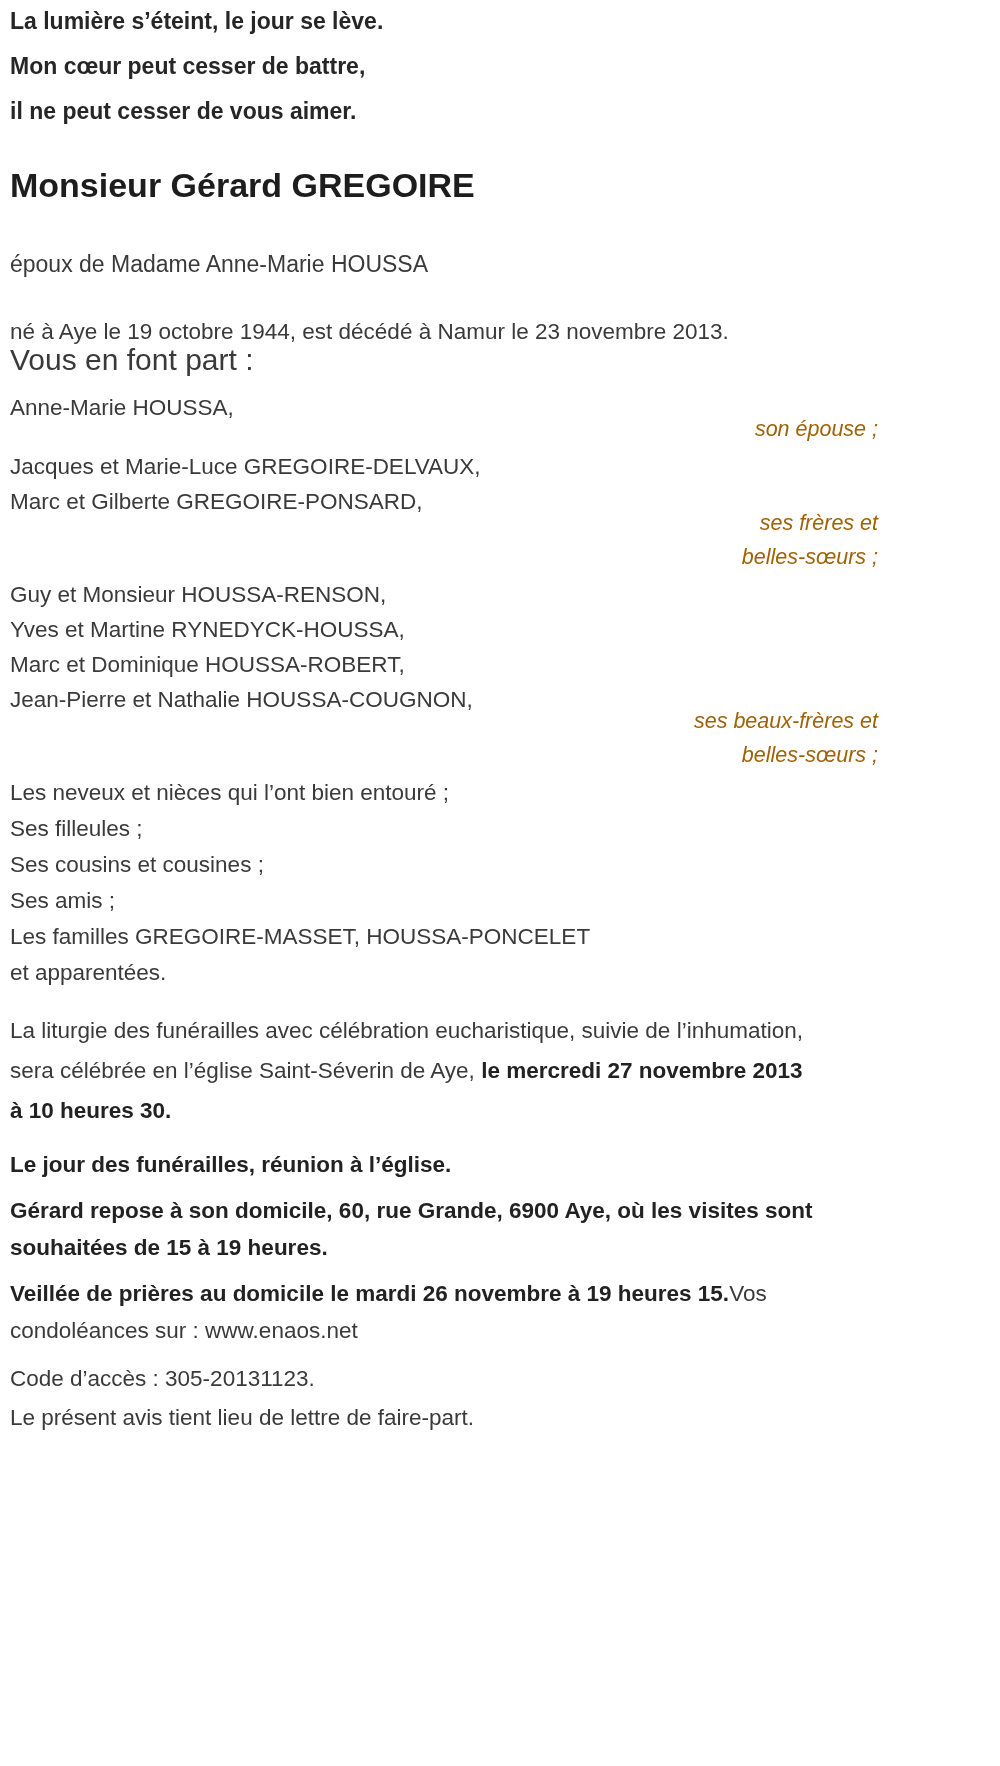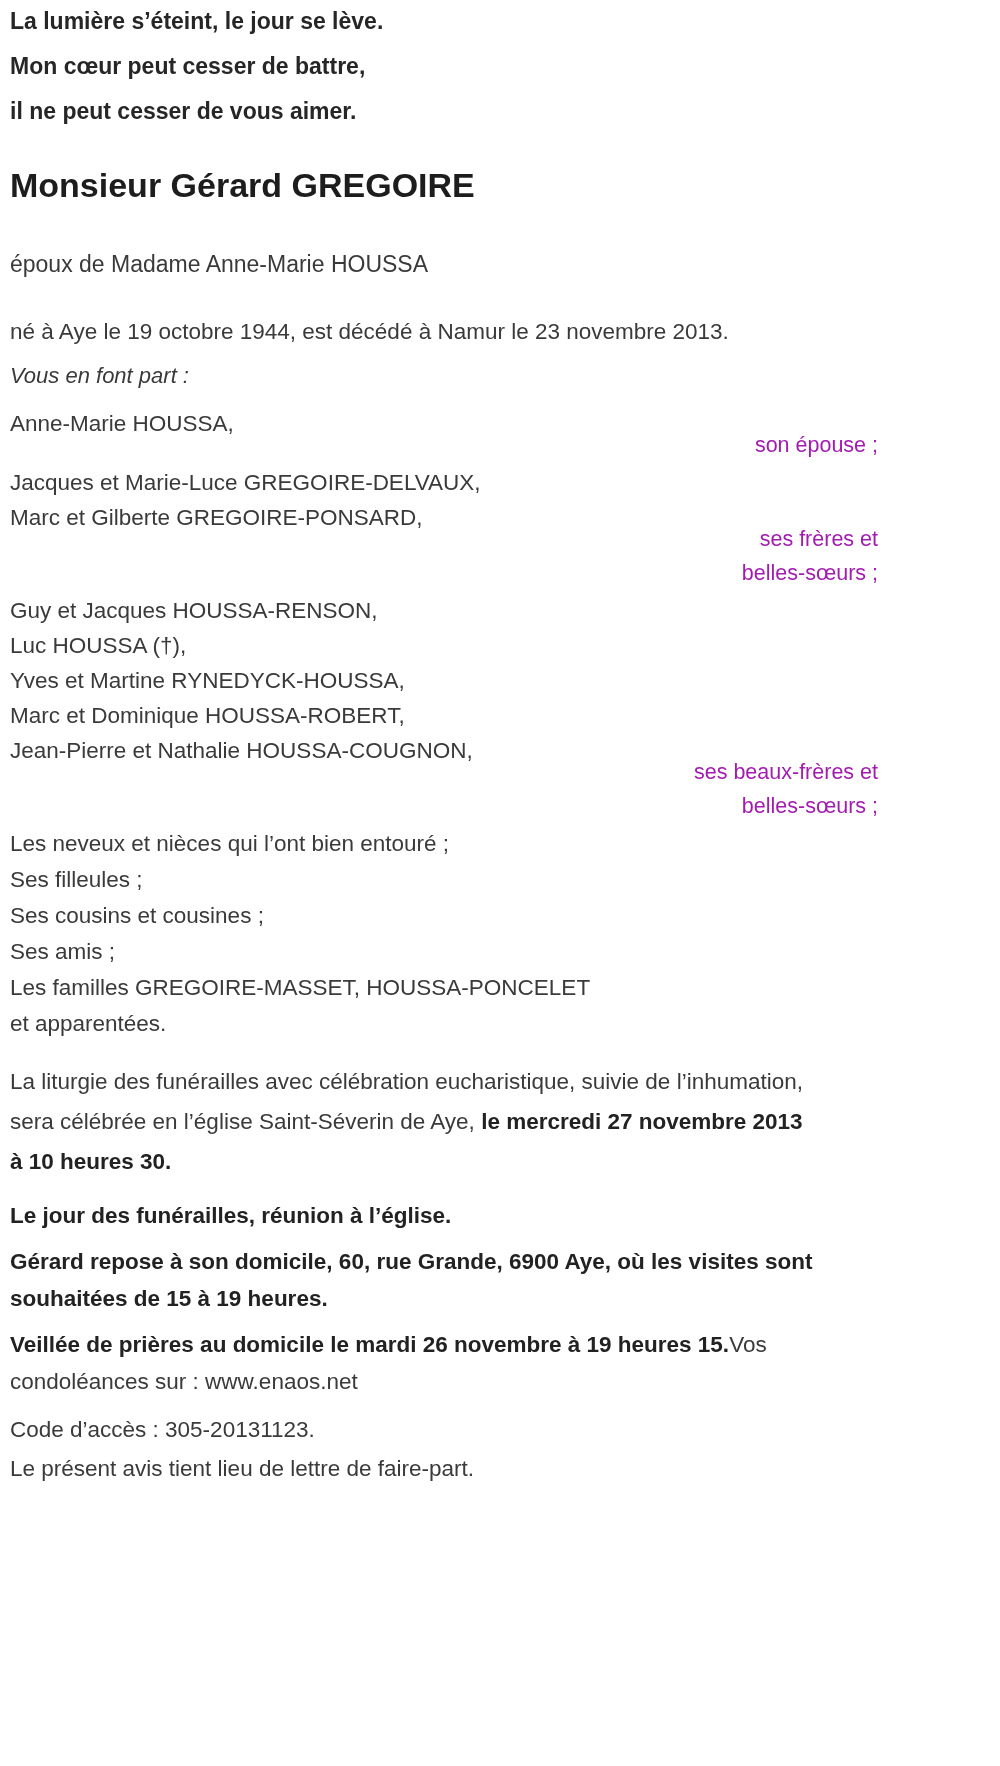--- a/index.html
+++ b/index.html
@@ -23,30 +23,31 @@
   h1.title {
     margin-top: 40px;
     font-size: 34px;
     line-height: 42px;
     font-weight: 700;
     color: #1d1d1d;
   }
 
   p.spouse   { margin-top: 44px; font-size: 23px; line-height: 28px; }
   p.life     { margin-top: 40px; font-size: 22.5px; line-height: 28px; }
-  p.announce { margin-top: 16px; font-size: 22px; line-height: 28px; font-style: italic; }
+  p.announce { margin-top: 0; font-size: 30px; line-height: 28px; }
 
   .mourners { margin-top: 16px; width: 868px; }
   .mourners p.name { font-size: 22.5px; line-height: 35px; }
   .mourners .relation { margin-top: -13px; margin-bottom: 3px; }
   .mourners .relation p {
+    font-style: italic;
     font-size: 21.5px;
     line-height: 34px;
     text-align: right;
-    color: #a21caf;
+    color: #a16207;
   }
   .others p { font-size: 22.5px; line-height: 36px; }
 
   .ceremony {
     margin-top: 20px;
     max-width: 805px;
     font-size: 22.5px;
     line-height: 40px;
   }
   .bold { font-weight: 700; color: #222222; }
@@ -96,22 +97,21 @@
       <p class="name">Jacques et Marie-Luce GREGOIRE-DELVAUX,</p>
       <p class="name">Marc et Gilberte GREGOIRE-PONSARD,</p>
       <div class="relation">
         <p>ses frères et</p>
         <p>belles-sœurs ;</p>
       </div>
     </div>
 
 
     <div class="group">
-      <p class="name">Guy et Jacques HOUSSA-RENSON,</p>
-      <p class="name">Luc HOUSSA (†),</p>
+      <p class="name">Guy et Monsieur HOUSSA-RENSON,</p>
       <p class="name">Yves et Martine RYNEDYCK-HOUSSA,</p>
       <p class="name">Marc et Dominique HOUSSA-ROBERT,</p>
       <p class="name">Jean-Pierre et Nathalie HOUSSA-COUGNON,</p>
       <div class="relation">
         <p>ses beaux-frères et</p>
         <p>belles-sœurs ;</p>
       </div>
     </div>
 
     <div class="others">

